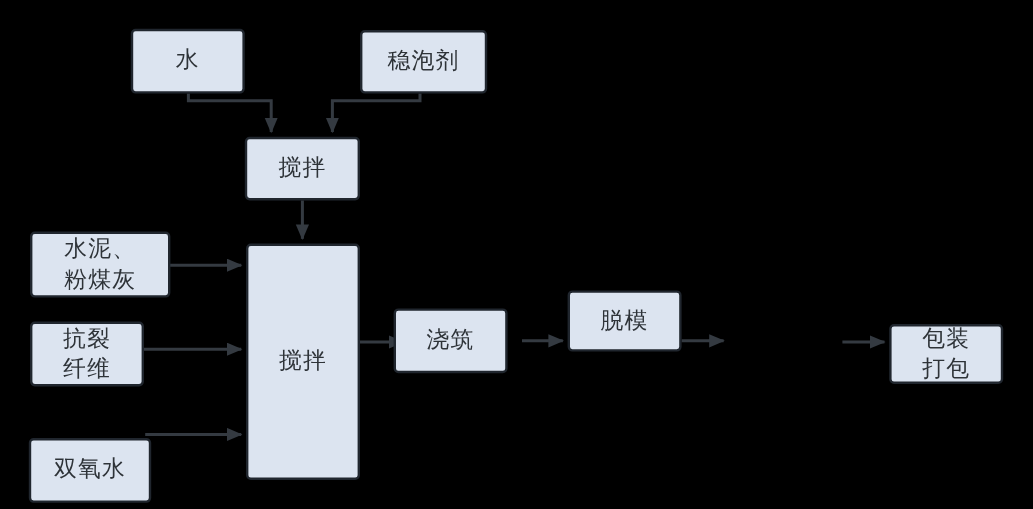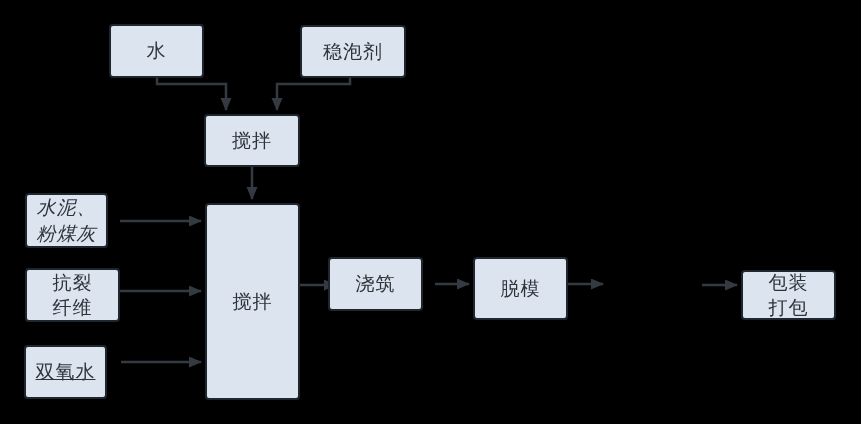--- a/index.html
+++ b/index.html
@@ -42,26 +42,26 @@
     color: #2e3338;
     font-size: 19px;
     line-height: 1.32;
     white-space: pre-line;
     letter-spacing: 1px;
   }
   
   .n-water        { left: 109px; top: 24px;  width: 95px; height: 54px; }
   .n-foam         { left: 300px; top: 25px;  width: 106px; height: 53px; }
   .n-mix1         { left: 204px; top: 114px; width: 96px; height: 53px; }
-  .n-cement       { left: 25px;  top: 193px; width: 83px; height: 55px; font-style: italic; }
+  .n-cement       { left: 25px;  top: 193px; width: 117px; height: 55px; }
   .n-mix2         { left: 205px; top: 203px; width: 95px; height: 197px; }
   .n-fiber        { left: 25px;  top: 268px; width: 95px; height: 54px; }
-  .n-peroxide     { left: 24px;  top: 345px; width: 83px; height: 54px; text-decoration: underline; }
+  .n-peroxide     { left: 24px;  top: 365px; width: 102px; height: 54px; }
   .n-pouring      { left: 328px; top: 257px; width: 95px; height: 54px; }
-  .n-demolding    { left: 473px; top: 257px; width: 95px; height: 63px; }
+  .n-demolding    { left: 473px; top: 242px; width: 95px; height: 51px; }
   .n-cutting      { left: 607px; top: 258px; width: 95px; height: 54px; }
   .n-packaging    { left: 741px; top: 270px; width: 95px; height: 50px; }
 </style>
 </head>
 <body>
 
 <div class="stage">
 
   <svg class="arrow-layer" viewBox="0 0 861 424" xmlns="http://www.w3.org/2000/svg">
     <defs>

